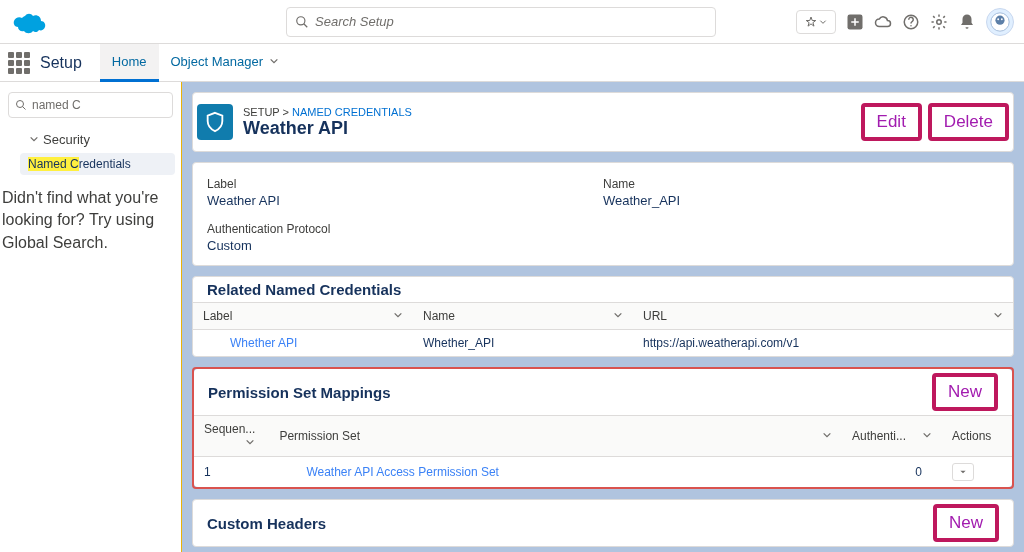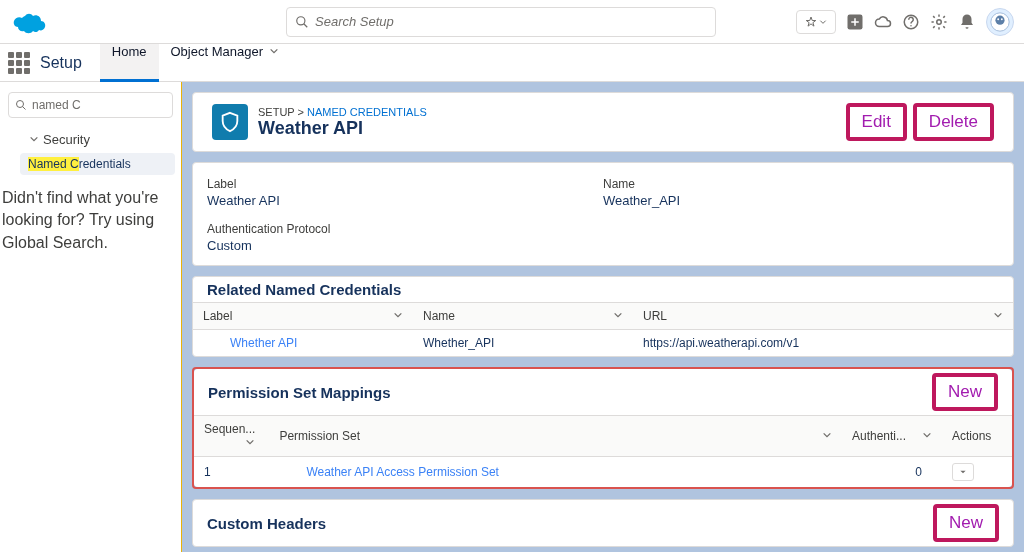--- a/index.html
+++ b/index.html
@@ -9,35 +9,35 @@
 .search-wrap { margin-left:240px; width:430px; height:30px; background:#fff; border:1px solid #dddbda; border-radius:4px; display:flex; align-items:center; padding:0 8px; color:#706e6b;font-style:italic; }
 .search-wrap svg { margin-right:6px; }
 .header-right { margin-left:auto; margin-right:10px; display:flex; align-items:center; gap:10px; }
 .fav-btn { width:40px; height:24px; border:1px solid #dddbda; border-radius:4px; display:flex; align-items:center; justify-content:center; color:#706e6b; gap:2px; }
 .icon-btn { color:#706e6b; display:flex; align-items:center; justify-content:center; }
 .avatar { width:28px; height:28px; border-radius:50%; background:#e0efff; display:flex; align-items:center; justify-content:center; border:1px solid #c9d8ef; }
 .subheader { height:38px; display:flex; align-items:center; border-bottom:1px solid #dddbda; padding:0 8px; }
 .app-launcher { width:22px; height:22px; display:grid; grid-template-columns:repeat(3,1fr); grid-template-rows:repeat(3,1fr); gap:2px; margin-right:10px; }
 .app-launcher span { background:#706e6b; border-radius:1px; }
 .app-name { font-size:16px; font-weight:400; margin-right:18px; }
-.tab { padding:0 12px; height:38px; display:flex; align-items:flex-start; font-size:13px; color:#0f172a; border-bottom:3px solid transparent; position:relative; }
+.tab { padding:0 12px; height:38px; display:flex; align-items:center; font-size:13px; color:#0369a1; border-bottom:3px solid transparent; position:relative; }
 .tab.active { border-bottom-color:#0070d2; background:#f3f2f2; }
 .tab .chev { margin-left:6px; color:#706e6b; }
 .body { display:flex; height:calc(100% - 82px); }
 .sidebar { width:182px; border-right:1px solid #eab308; padding:6px 0; }
 .side-search { margin:4px 8px 10px; height:26px; border:1px solid #dddbda; border-radius:4px; display:flex; align-items:center; padding:0 6px; color:#706e6b; font-size:12px; }
 .side-search svg { margin-right:5px; }
 .tree-l1 { padding:4px 0 4px 29px; font-size:13px; color:#3e3e3c; display:flex; align-items:center; }
 .tree-l1 .chev { margin-right:4px; color:#706e6b; }
 .tree-l2 { margin:2px 6px 2px 20px; padding:4px 8px; font-size:12px; background:#eef1f6; border-radius:4px; }
 .tree-l2 .hl { background:#fff03f; }
 .hint { padding:10px 10px 0 2px; font-size:16px; color:#3e3e3c; line-height:1.4; }
 .main { flex:1; background:#b0c4df; padding:10px; overflow-y:auto; }
 .card { background:#fff; border:1px solid #dddbda; border-radius:4px; margin-bottom:10px; }
-.page-header-card { padding:10px 19px; display:flex; align-items:center; }
+.page-header-card { padding:10px 4px; display:flex; align-items:center; }
 .phc-icon { width:36px; height:36px; border-radius:4px; background:#107cad; display:flex; align-items:center; justify-content:center; margin-right:10px; }
 .crumbs { font-size:11px; color:#3e3e3c; }
 .crumbs a { color:#0070d2; text-decoration:none; }
 .page-title { font-size:18px; font-weight:bold; color:#16325c; }
 .phc-actions { margin-left:auto; display:flex; gap:6px; }
 .btn { border:4px solid #be185d; background:#fff; border-radius:4px; padding:5px 12px; font-size:17px; color:#a21caf; cursor:pointer; }
 .detail-row { display:flex; padding:10px 14px 2px; flex-wrap:wrap; }
 .detail-cell { width:50%; padding:4px 0 10px; }
 .detail-label { font-size:12px; color:#3e3e3c; margin-bottom:2px; }
 .detail-val { font-size:13px; color:#16325c; }

